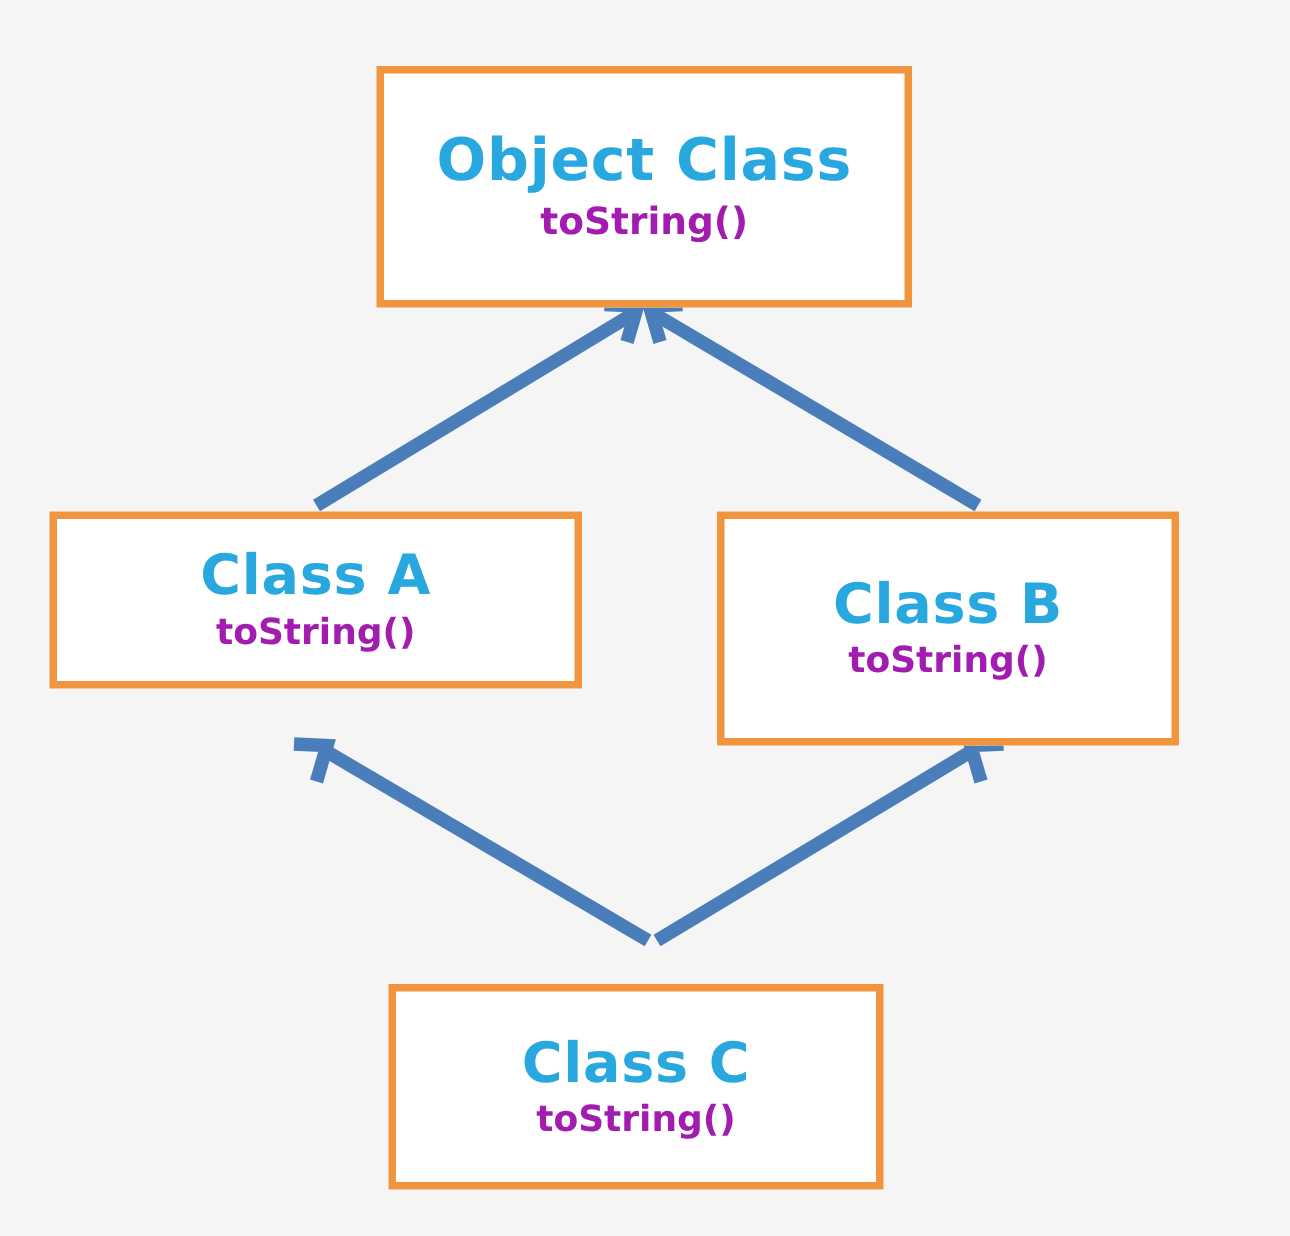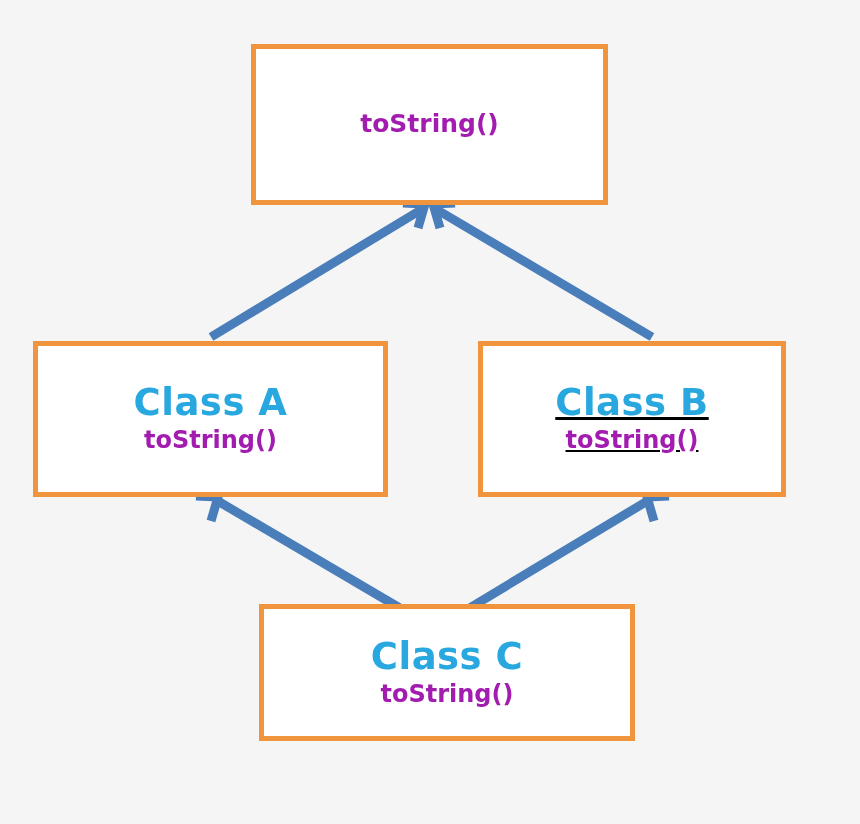--- a/index.html
+++ b/index.html
@@ -70,49 +70,48 @@
     margin-bottom: 6px;
   }
   #node-object-class .node-method {
     font-size: 25px;
   }
 
   #node-class-a {
     left: 33px;
     top: 341px;
     width: 355px;
-    height: 156px;
+    height: 118px;
   }
   #node-class-a .node-title {
     font-size: 37px;
     margin-bottom: 5px;
   }
   #node-class-a .node-method {
     font-size: 24px;
   }
 
   #node-class-b {
     left: 478px;
     top: 341px;
     width: 308px;
     height: 156px;
-    text-decoration: underline;
   }
   #node-class-b .node-title {
     font-size: 37px;
     margin-bottom: 5px;
   }
   #node-class-b .node-method {
     font-size: 24px;
   }
 
   #node-class-c {
     left: 259px;
-    top: 604px;
-    width: 376px;
+    top: 656px;
+    width: 330px;
     height: 137px;
   }
   #node-class-c .node-title {
     font-size: 37px;
     margin-bottom: 5px;
   }
   #node-class-c .node-method {
     font-size: 24px;
   }
 </style>
@@ -138,20 +137,21 @@
       <polyline points="196,496 218,497 211,521" fill="none" stroke="#4a7ebb" stroke-width="9" stroke-linejoin="miter" stroke-linecap="butt"></polyline>
     </g>
 
     <g>
       <line x1="438" y1="627" x2="649" y2="500" stroke="#4a7ebb" stroke-width="9" stroke-linecap="butt"></line>
       <polyline points="669,496 647,497 654,521" fill="none" stroke="#4a7ebb" stroke-width="9" stroke-linejoin="miter" stroke-linecap="butt"></polyline>
     </g>
   </svg>
 
   <div class="node" id="node-object-class">
+    <div class="node-title">Object Class</div>
     <div class="node-method">toString()</div>
   </div>
 
   <div class="node" id="node-class-a">
     <div class="node-title">Class A</div>
     <div class="node-method">toString()</div>
   </div>
 
   <div class="node" id="node-class-b">
     <div class="node-title">Class B</div>

